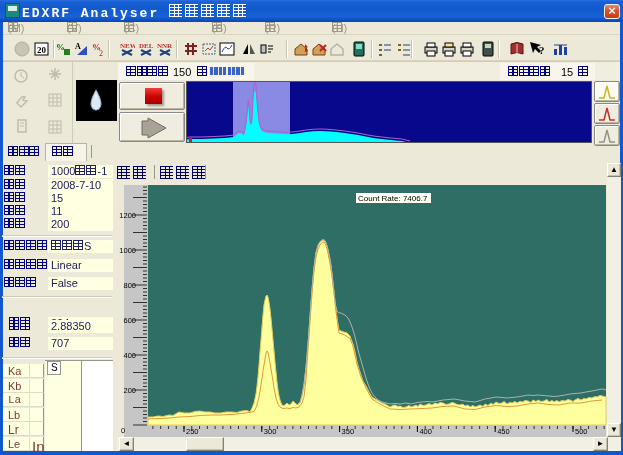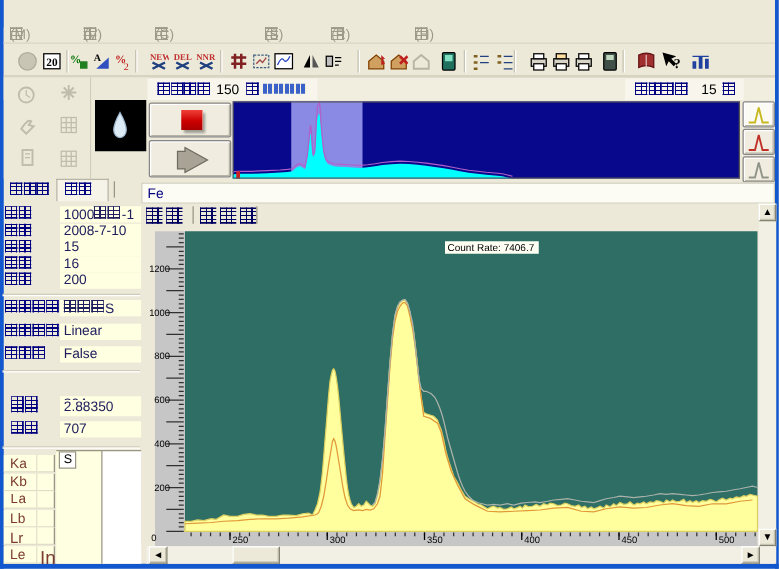--- a/index.html
+++ b/index.html
@@ -45,20 +45,27 @@
 
 .sbtn{position:absolute;background:#ece9d8;border:1px solid #fff;border-right-color:#848270;border-bottom-color:#848270;box-shadow:inset -1px -1px 0 #c6c3b2;font-size:8px;text-align:center;color:#000;}
 </style></head>
 <body>
 <div id="win">
 
  <div class="abs" style="left:0;top:0;width:3px;height:455px;background:#1257ce;"></div>
  <div class="abs" style="left:620px;top:0;width:3px;height:455px;background:#1257ce;"></div>
  <div class="abs" style="left:0;top:451px;width:623px;height:4px;background:#1257ce;"></div>
 
+ <div id="title" class="abs">
+   <div id="ticon" class="abs">
+        <i></i>
+      </div>
+   <div class="txt">EDXRF Analyser <span class="cn c12" style="color:#fff"></span><span class="cn c12" style="color:#fff"></span><span class="cn c12" style="color:#fff"></span><span class="cn c12" style="color:#fff"></span><span class="cn c12" style="color:#fff"></span></div>
+   <div id="close" class="abs">×</div>
+ </div>
 
  <div id="menu" class="abs">
    <span style="left:5px"><span class="cn"></span><span class="cn"></span>(M)</span>
    <span style="left:64px"><span class="cn"></span><span class="cn"></span>(V)</span>
    <span style="left:121px"><span class="cn"></span><span class="cn"></span><span class="cn"></span><span class="cn"></span>(C)</span>
    <span style="left:209px"><span class="cn"></span><span class="cn"></span><span class="cn"></span>(S)</span>
    <span style="left:262px"><span class="cn"></span><span class="cn"></span><span class="cn"></span><span class="cn"></span>(R)</span>
    <span style="left:329px"><span class="cn"></span><span class="cn"></span>(H)</span>
  </div>
 
@@ -264,21 +271,21 @@
       <div class="frow" style="top:179px">
         <span class="flab" style="padding-left:0px"><span class="cn "></span><span class="cn "></span></span>
         <span class="fval">2008-7-10</span>
       </div>
       <div class="frow" style="top:192px">
         <span class="flab" style="padding-left:0px"><span class="cn "></span><span class="cn "></span></span>
         <span class="fval">15</span>
       </div>
       <div class="frow" style="top:205px">
         <span class="flab" style="padding-left:0px"><span class="cn "></span><span class="cn "></span></span>
-        <span class="fval">16</span>
+        <span class="fval">11</span>
       </div>
       <div class="frow" style="top:218px">
         <span class="flab" style="padding-left:0px"><span class="cn "></span><span class="cn "></span></span>
         <span class="fval">200</span>
       </div>
       <div class="frow" style="top:240px">
         <span class="flab" style="padding-left:0px"><span class="cn "></span><span class="cn "></span><span class="cn "></span><span class="cn "></span></span>
         <span class="fval"><span class="cn"></span><span class="cn"></span><span class="cn"></span>S</span>
       </div>
       <div class="frow" style="top:259px">
@@ -317,23 +324,20 @@
       <div class="abs" style="left:30px;top:407.8px;width:14px;height:14px;background:#ffffe1;border-bottom:1px solid #e0dcc8;border-right:1px solid #9a9684;color:#7b3b30;font-size:11px;padding:1px 0 0 2px;"></div>
       <div class="abs" style="left:3px;top:422.4px;width:27px;height:14px;background:#ffffe1;border-bottom:1px solid #e0dcc8;border-right:1px solid #e0dcc8;color:#7b3b30;font-size:12px;padding:1px 0 0 5px;">Lr</div>
       <div class="abs" style="left:30px;top:422.4px;width:14px;height:14px;background:#ffffe1;border-bottom:1px solid #e0dcc8;border-right:1px solid #9a9684;color:#7b3b30;font-size:11px;padding:1px 0 0 2px;"></div>
       <div class="abs" style="left:3px;top:437px;width:27px;height:14px;background:#ffffe1;border-bottom:1px solid #e0dcc8;border-right:1px solid #e0dcc8;color:#7b3b30;font-size:11px;padding:1px 0 0 5px;">Le</div>
       <div class="abs" style="left:30px;top:437px;width:14px;height:14px;background:#ffffe1;border-bottom:1px solid #e0dcc8;border-right:1px solid #9a9684;color:#7b3b30;font-size:15px;padding:1px 0 0 2px;">In</div>
       <div class="abs" style="left:45px;top:360px;width:36px;height:91px;background:#ffffe1;border-top:1px solid #9a9684;"></div>
       <div class="abs" style="left:81px;top:360px;width:32px;height:91px;background:#fff;border-top:1px solid #9a9684;border-left:1px solid #9a9684;"></div>
       <div class="abs" style="left:47px;top:361px;width:14px;height:14px;background:#fff;border:1px solid #9a9684;color:#000;font-size:10px;padding-left:3px;">S</div>
     </div>
 
- <div class="abs" style="left:113px;top:146px;width:507px;height:17px;background:#fdfcf4;border:1px solid #d0cdbc;">
-   <span class="abs" style="left:4px;top:2px;color:#000080;">Fe</span>
- </div>
 
  <div class="abs" style="left:113px;top:163px;width:507px;height:18px;background:#ece9d8;">
    <span class="abs" style="left:4px;top:3px;color:#000060;font-weight:bold"><span class="cn c12"></span><span class="cn c12"></span></span>
    <span class="abs" style="left:41px;top:2px;width:1px;height:14px;background:#9a9684;"></span>
    <span class="abs" style="left:47px;top:3px;color:#000060;"><span class="cn c12"></span><span class="cn c12"></span><span class="cn c12"></span></span>
    <span class="abs" style="left:92px;top:2px;width:1px;height:14px;background:#9a9684;"></span>
  </div>
 
  <svg class="abs" id="chart" style="left:113px;top:181px" width="494" height="256">
       <rect x="0" y="0" width="494" height="256" fill="#ece9d8"></rect>

